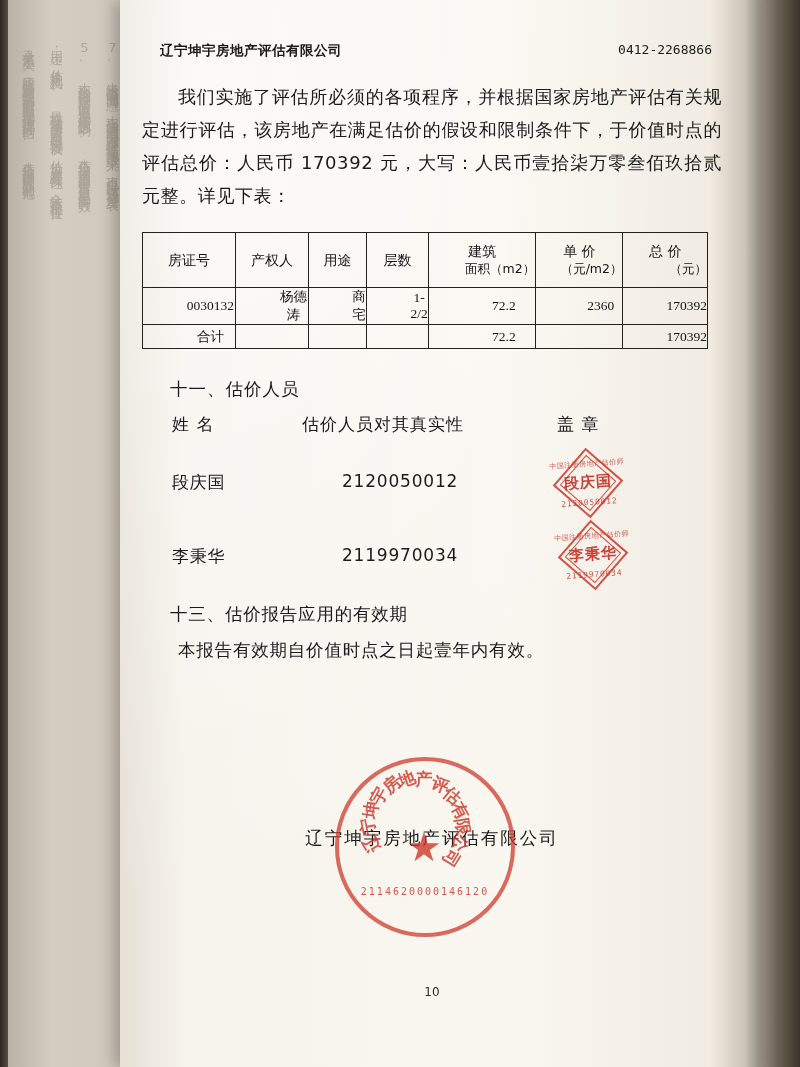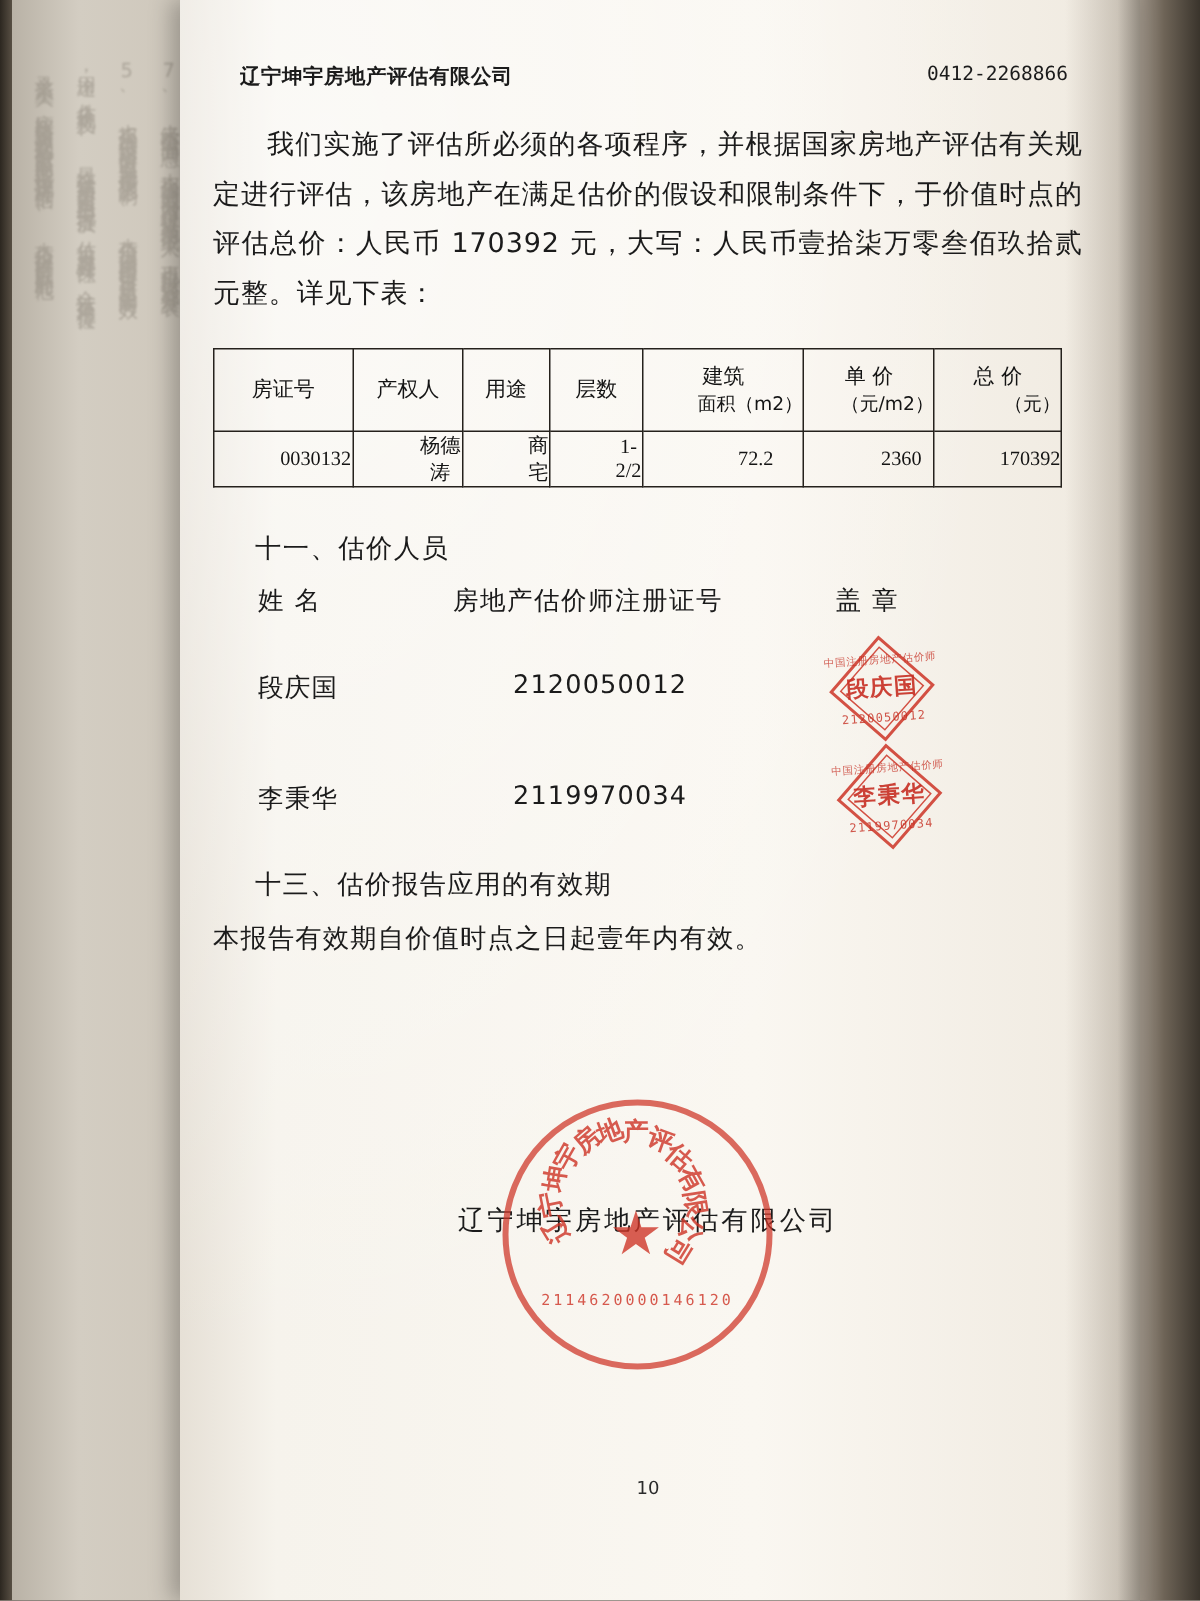--- a/index.html
+++ b/index.html
@@ -316,28 +316,37 @@
         <tbody>
           <tr>
             <td>0030132</td>
             <td>杨德涛</td>
             <td>商宅</td>
             <td>1-2/2</td>
             <td>72.2</td>
             <td>2360</td>
             <td>170392</td>
           </tr>
+          <tr>
+            <td>合计</td>
+            <td></td>
+            <td></td>
+            <td></td>
+            <td>72.2</td>
+            <td></td>
+            <td>170392</td>
+          </tr>
         </tbody>
       </table>
 
       <div class="sec-title">十一、估价人员</div>
 
       <div class="appraiser-head">
         <span class="c1">姓  名</span>
-        <span class="c2">房地产估价师注册证号</span>
+        <span class="c2">估价人员对其真实性</span>
         <span class="c3">盖  章</span>
       </div>
 
       <div class="appraiser-row" style="margin-top:18px;">
         <span class="c1">段庆国</span>
         <span class="c2">2120050012</span>
         <div class="seal-diamond" style="left:390px; top:-8px;">
           <div class="d-outer"></div>
           <div class="d-inner"></div>
           <div class="d-top">中国注册房地产估价师</div>
@@ -352,21 +361,21 @@
         <div class="seal-diamond" style="left:395px; top:-10px;">
           <div class="d-outer"></div>
           <div class="d-inner"></div>
           <div class="d-top">中国注册房地产估价师</div>
           <div class="d-name">李秉华</div>
           <div class="d-no">2119970034</div>
         </div>
       </div>
 
       <div class="sec-line" style="margin-top:2px;">十三、估价报告应用的有效期</div>
-      <div class="sec-line noind" style="margin-top:2px;">本报告有效期自价值时点之日起壹年内有效。</div>
+      <div class="sec-line noind" style="margin-top:2px;margin-left:36px;">本报告有效期自价值时点之日起壹年内有效。</div>
 
       <div class="signoff">
         <div class="company-seal">
           <div class="arc-text" id="seal-arc">
               <span style="left: 28.0205px; top: 121.53px; transform: translate(-50%, -50%) rotate(-2.12058rad);">辽</span>
               <span style="left: 19.3066px; top: 99.2661px; transform: translate(-50%, -50%) rotate(-1.76715rad);">宁</span>
               <span style="left: 18.8372px; top: 75.3625px; transform: translate(-50%, -50%) rotate(-1.41372rad);">坤</span>
               <span style="left: 26.6703px; top: 52.7738px; transform: translate(-50%, -50%) rotate(-1.06029rad);">宇</span>
               <span style="left: 41.8375px; top: 34.2924px; transform: translate(-50%, -50%) rotate(-0.706858rad);">房</span>
               <span style="left: 62.464px; top: 22.203px; transform: translate(-50%, -50%) rotate(-0.353429rad);">地</span>

